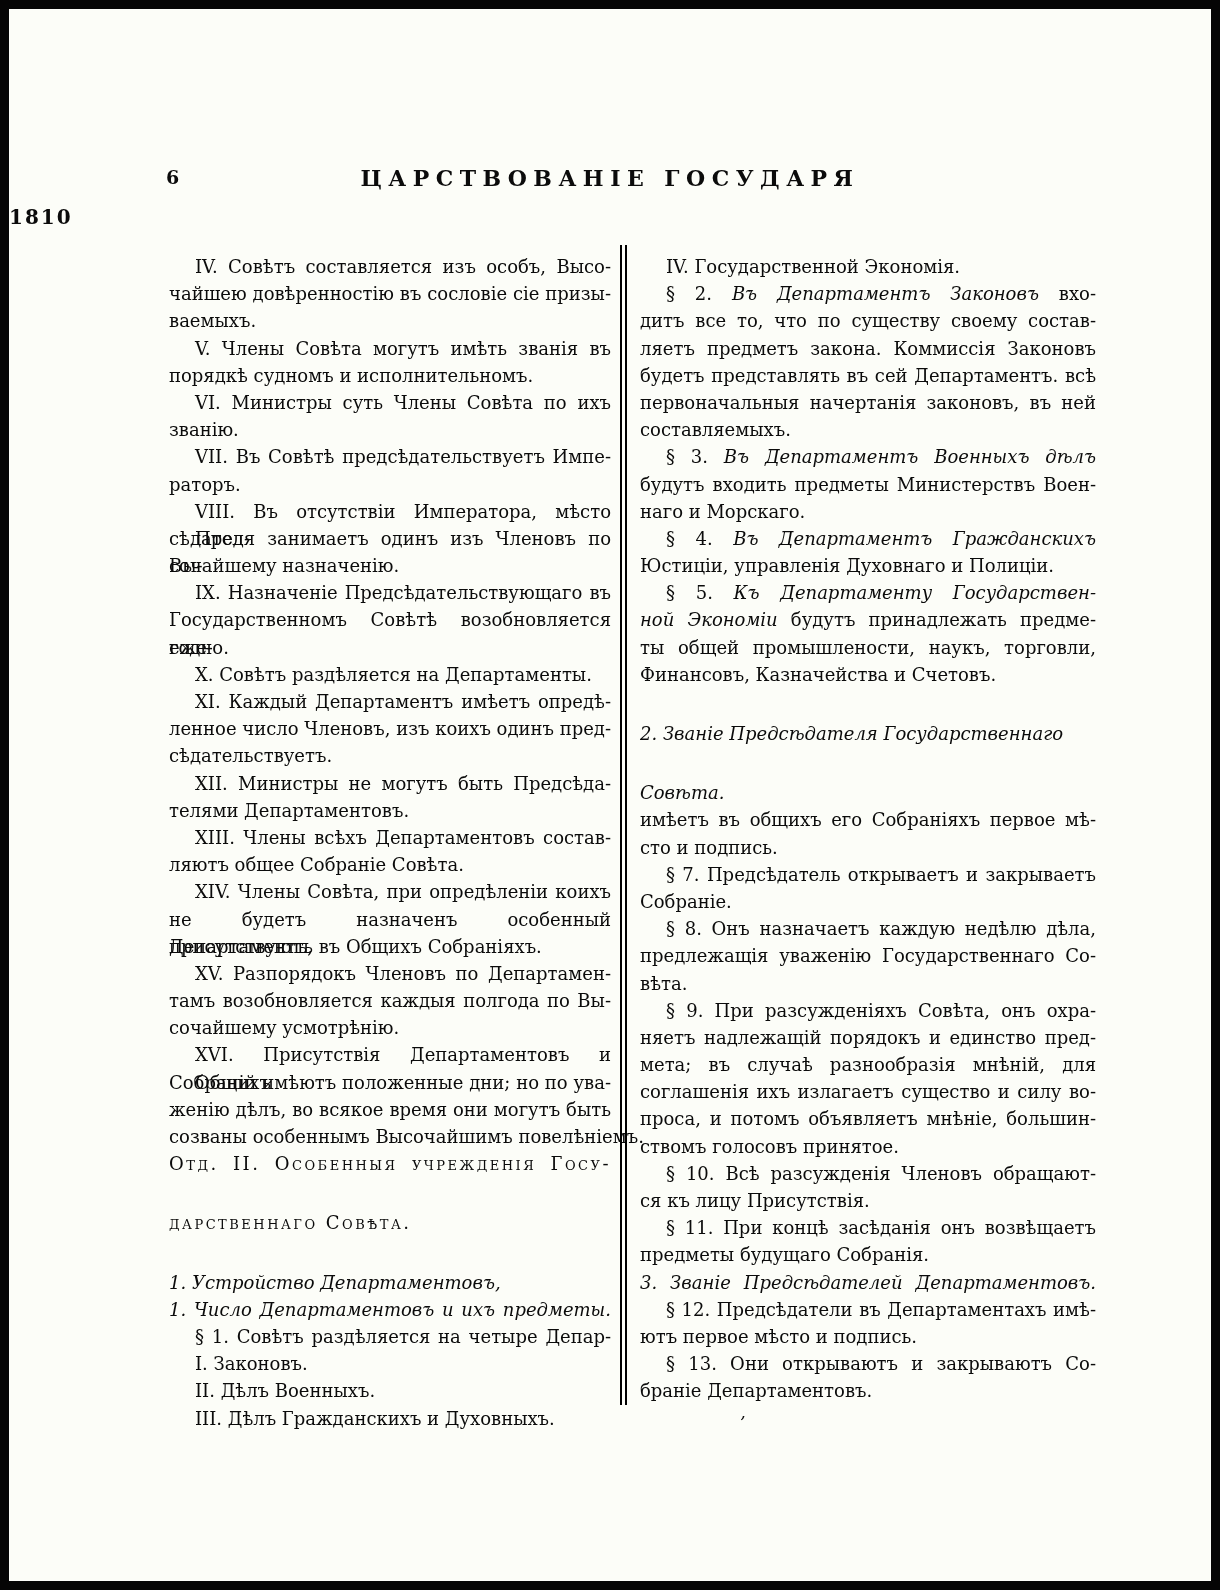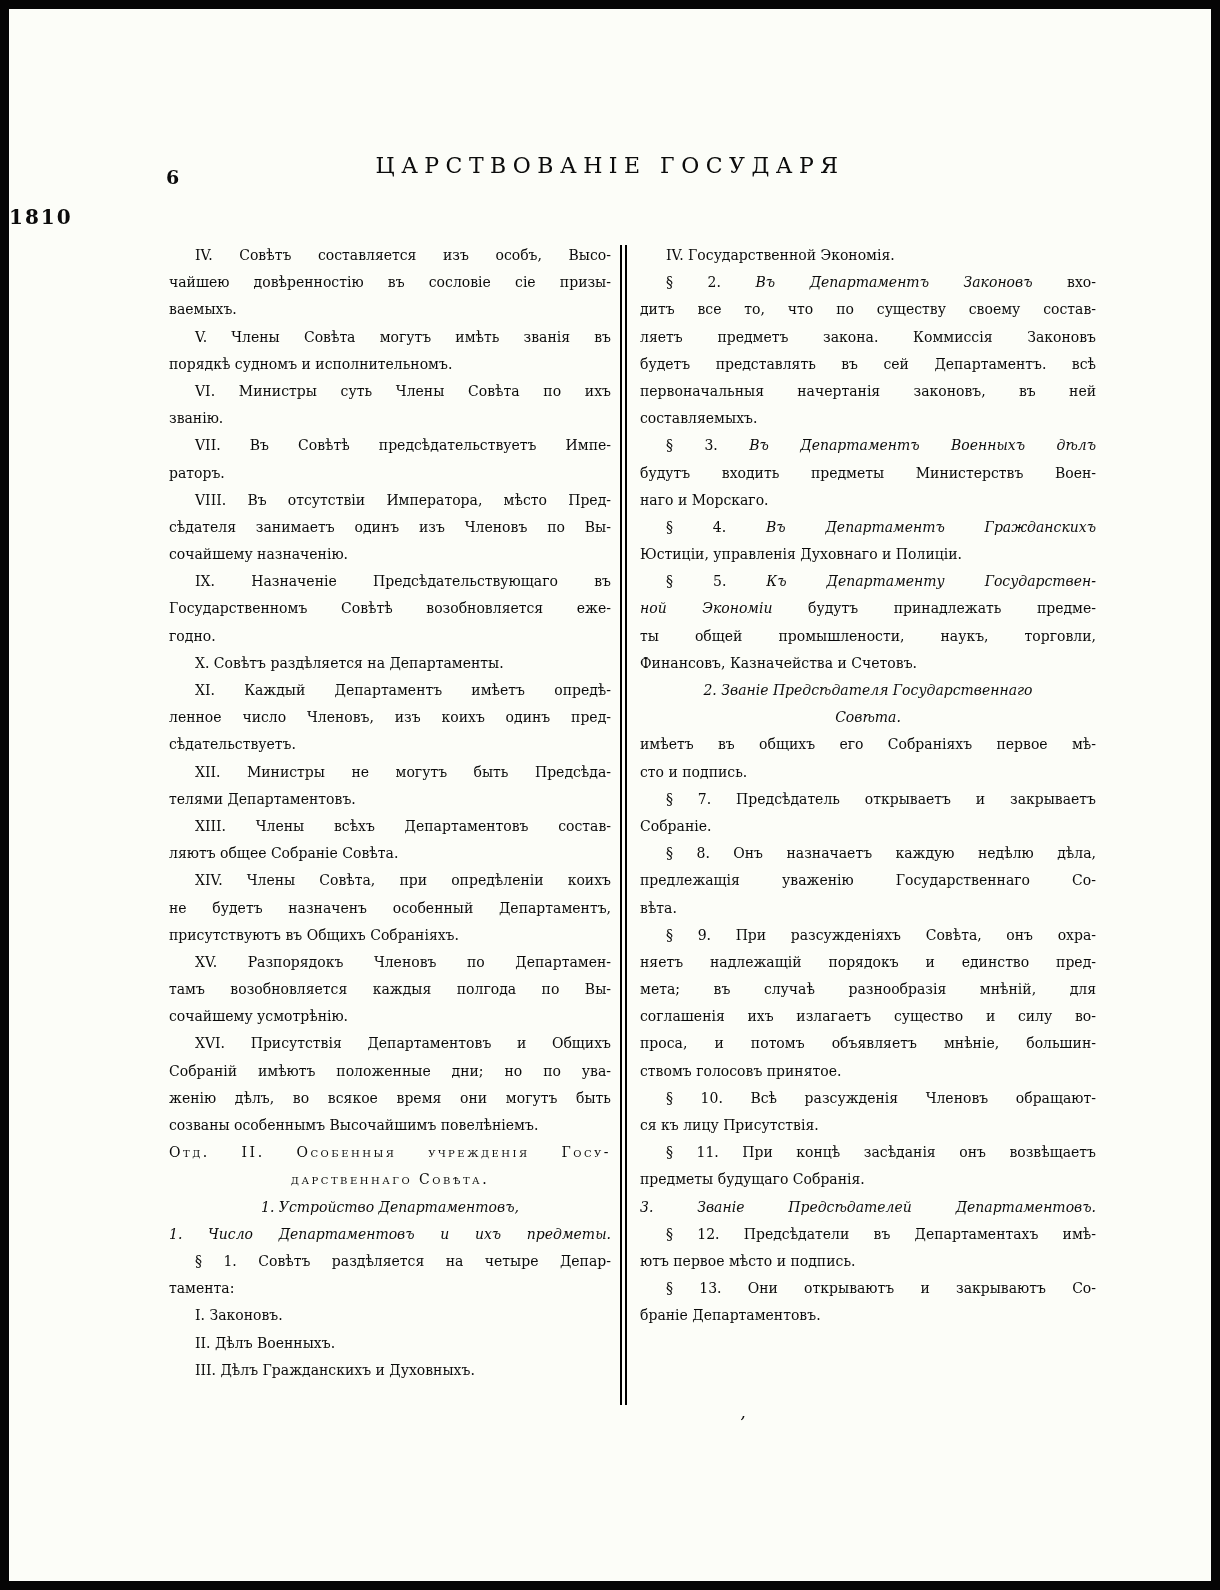--- a/index.html
+++ b/index.html
@@ -11,42 +11,42 @@
     border:9px solid #050505;
     overflow:hidden;
     font-family:"DejaVu Serif","Liberation Serif",serif;
     color:#0b0b0b;
   }
   .pagenum{
     position:absolute;top:157px;left:157px;
     font-size:19px;font-weight:bold;
   }
   .title{
-    position:absolute;top:144px;left:0;right:0;
+    position:absolute;top:156px;left:0;right:0;
     text-align:center;
-    font-size:22px;font-weight:normal;letter-spacing:6.5px;
+    font-size:22px;font-weight:bold;letter-spacing:6.5px;
     white-space:nowrap;
   }
   .year{
     position:absolute;top:196px;left:0;right:0;
     font-size:20px;font-weight:bold;letter-spacing:2px;
   }
   .col{
-    position:absolute;top:233px;
-    font-size:14px;
+    position:absolute;top:244px;
+    font-size:18px;
   }
   .col-left{left:160px;width:442px;}
   .col-right{left:631px;width:456px;}
   .tl{
     height:27.19px;line-height:27.19px;
     white-space:nowrap;
   }
   .tl.just{white-space:normal;text-align:justify;text-align-last:justify;}
   .tl.left{text-align:left;}
-  .tl.cent{text-align:center;white-space:normal;}
+  .tl.cent{white-space:normal;margin-top:32px;}
   .tl.ind{padding-left:26px;box-sizing:border-box;}
   .tl.ital, span.ital{font-style:italic;}
   .tl.spc{letter-spacing:2.5px;font-variant-caps:small-caps;}
   .divider{
     position:absolute;left:611px;top:236px;
     width:3px;height:1160px;
     border-left:2px solid #000;border-right:2px solid #000;
   }
   .stray{
     position:absolute;left:731px;top:1403px;
@@ -93,21 +93,20 @@
       <div class="tl left"><span>сочайшему усмотрѣнію.</span></div>
       <div class="tl just ind"><span>XVI. Присутствія Департаментовъ и Общихъ</span></div>
       <div class="tl just"><span>Собраній имѣютъ положенные дни; но по ува-</span></div>
       <div class="tl just"><span>женію дѣлъ, во всякое время они могутъ быть</span></div>
       <div class="tl left"><span>созваны особеннымъ Высочайшимъ повелѣніемъ.</span></div>
       <div class="tl just spc"><span>Отд. II. Особенныя учрежденія Госу-</span></div>
       <div class="tl cent spc"><span>дарственнаго Совѣта.</span></div>
       <div class="tl cent ital"><span class="ital">1. Устройство Департаментовъ,</span></div>
       <div class="tl just ital"><span class="ital">1. Число Департаментовъ и ихъ предметы.</span></div>
       <div class="tl just ind"><span>§ 1. Совѣтъ раздѣляется на четыре Депар-</span></div>
-      <div class="tl left"><span>тамента:</span></div>
       <div class="tl left ind"><span>I. Законовъ.</span></div>
       <div class="tl left ind"><span>II. Дѣлъ Военныхъ.</span></div>
       <div class="tl left ind"><span>III. Дѣлъ Гражданскихъ и Духовныхъ.</span></div>
     </div>
   <div class="divider"></div>
   <div class="col col-right" id="col-right">
       <div class="tl left ind"><span>IV. Государственной Экономія.</span></div>
       <div class="tl just ind"><span>§ 2. </span><span class="ital">Въ Департаментъ Законовъ</span><span> вхо-</span></div>
       <div class="tl just"><span>дитъ все то, что по существу своему состав-</span></div>
       <div class="tl just"><span>ляетъ предметъ закона. Коммиссія Законовъ</span></div>

